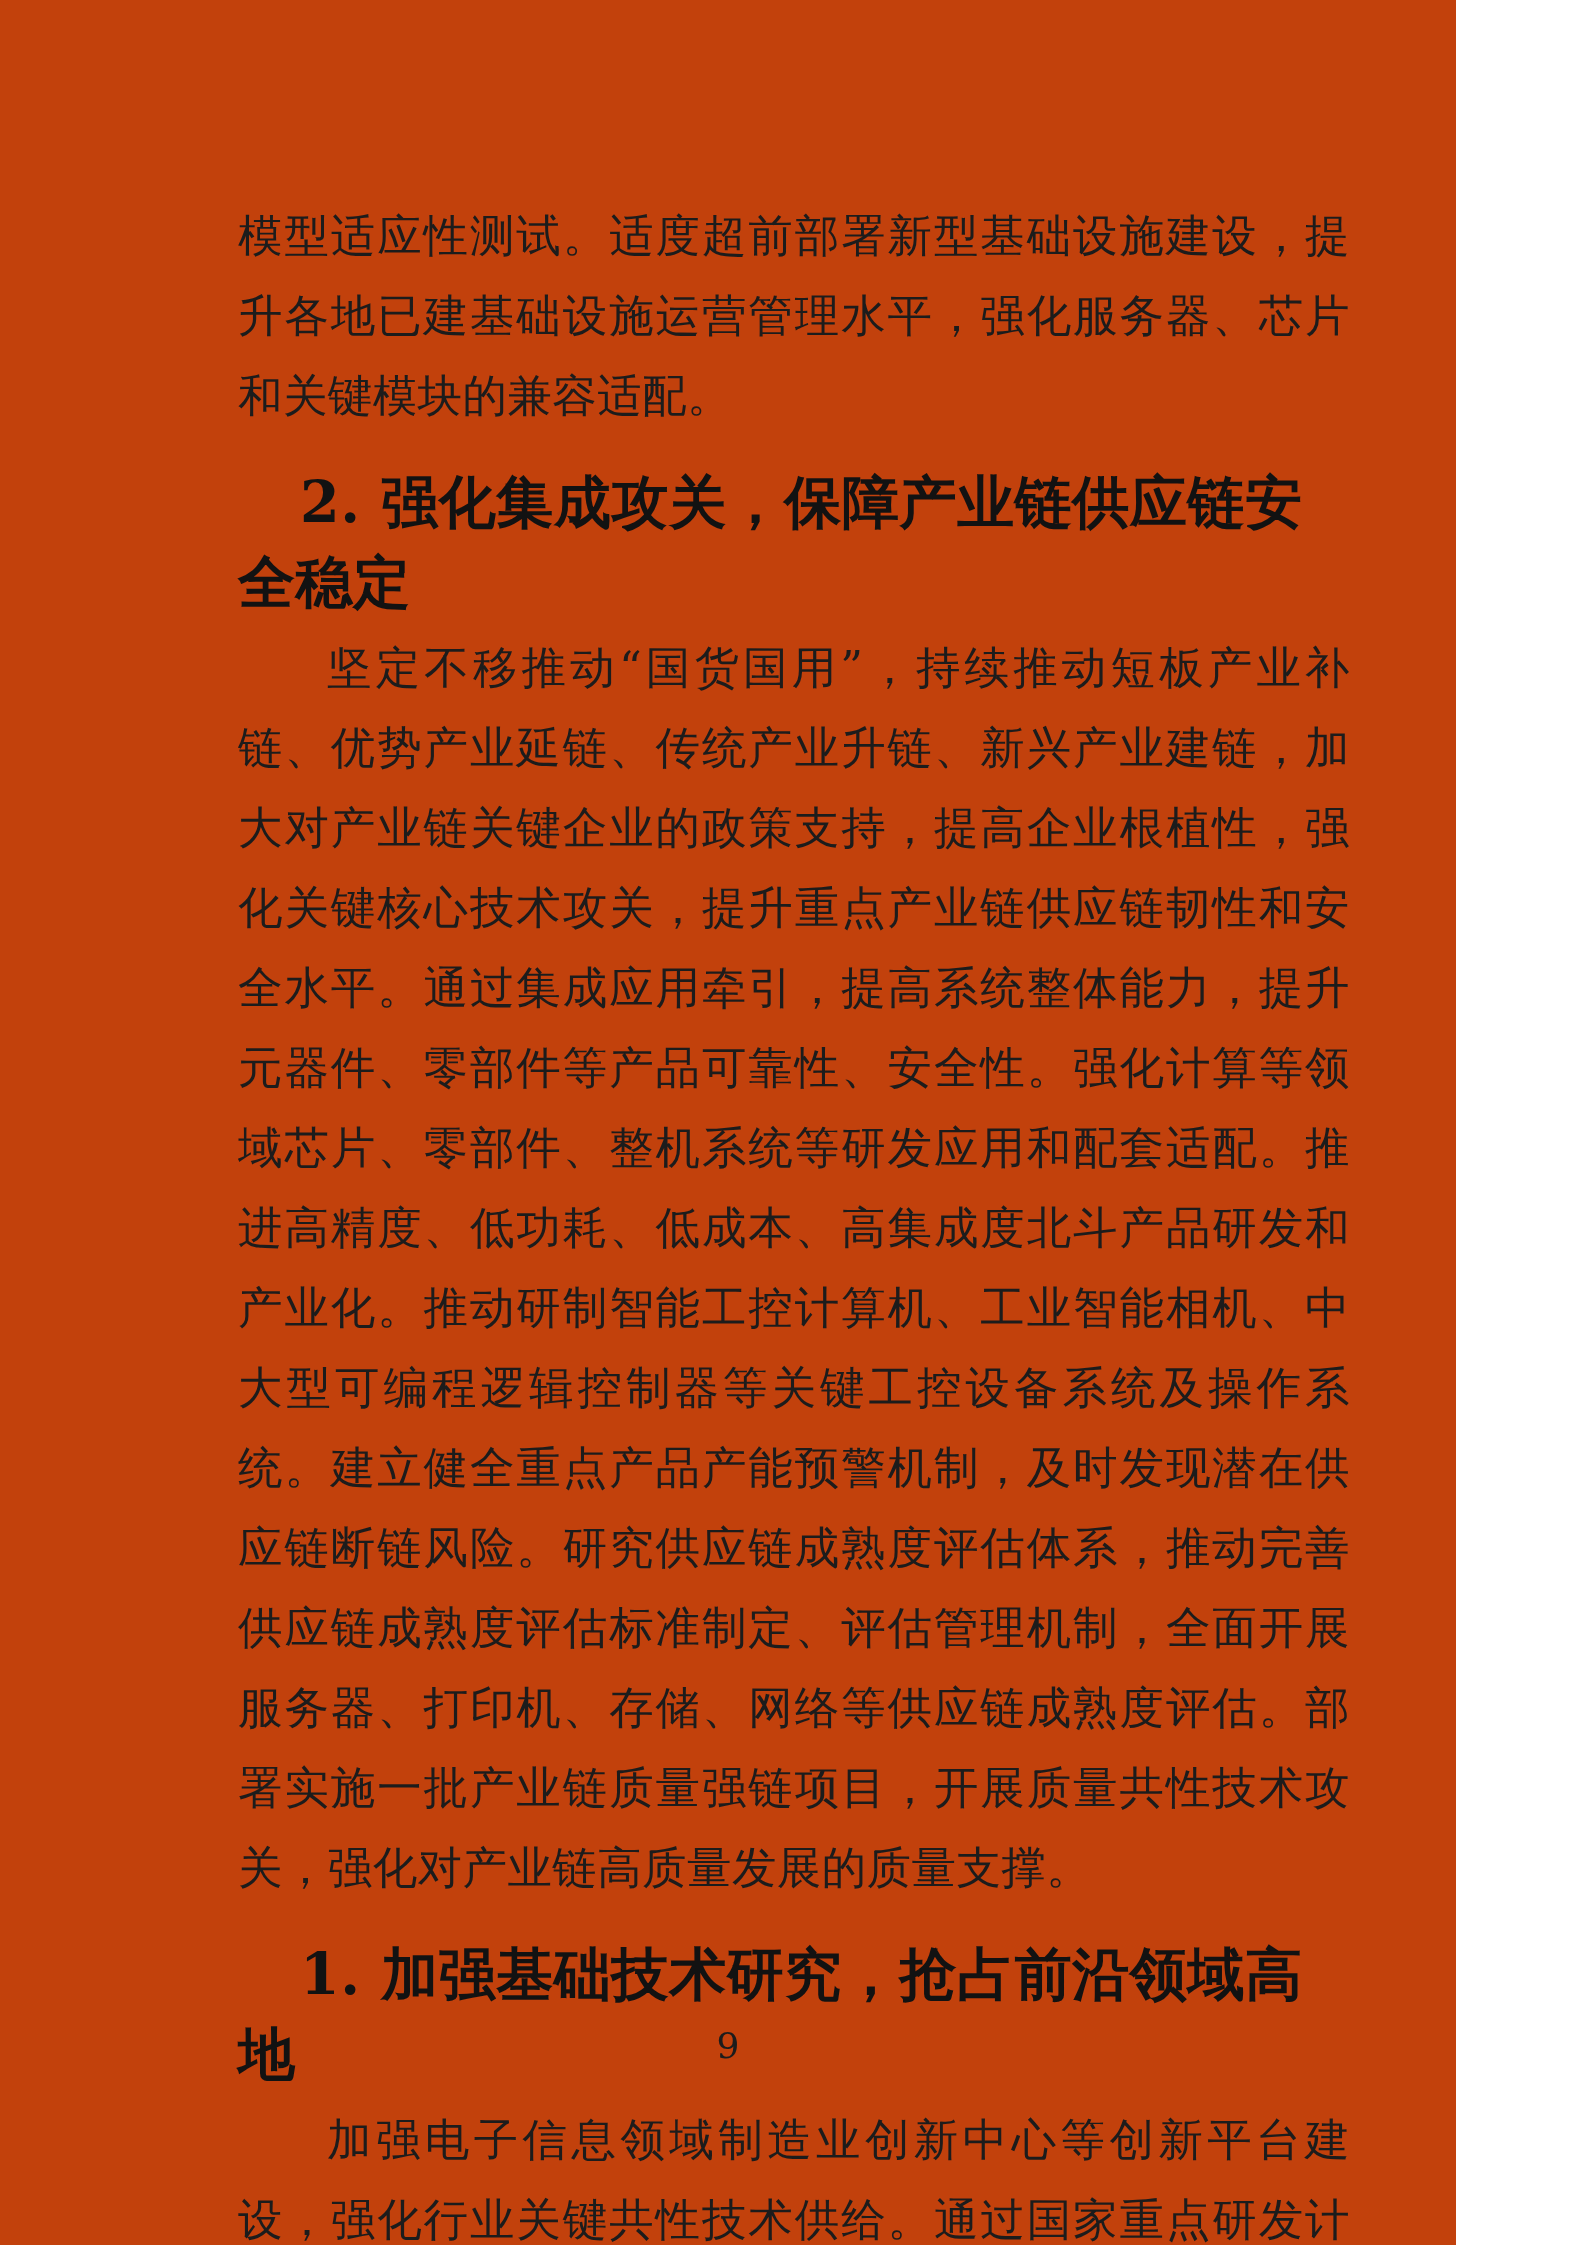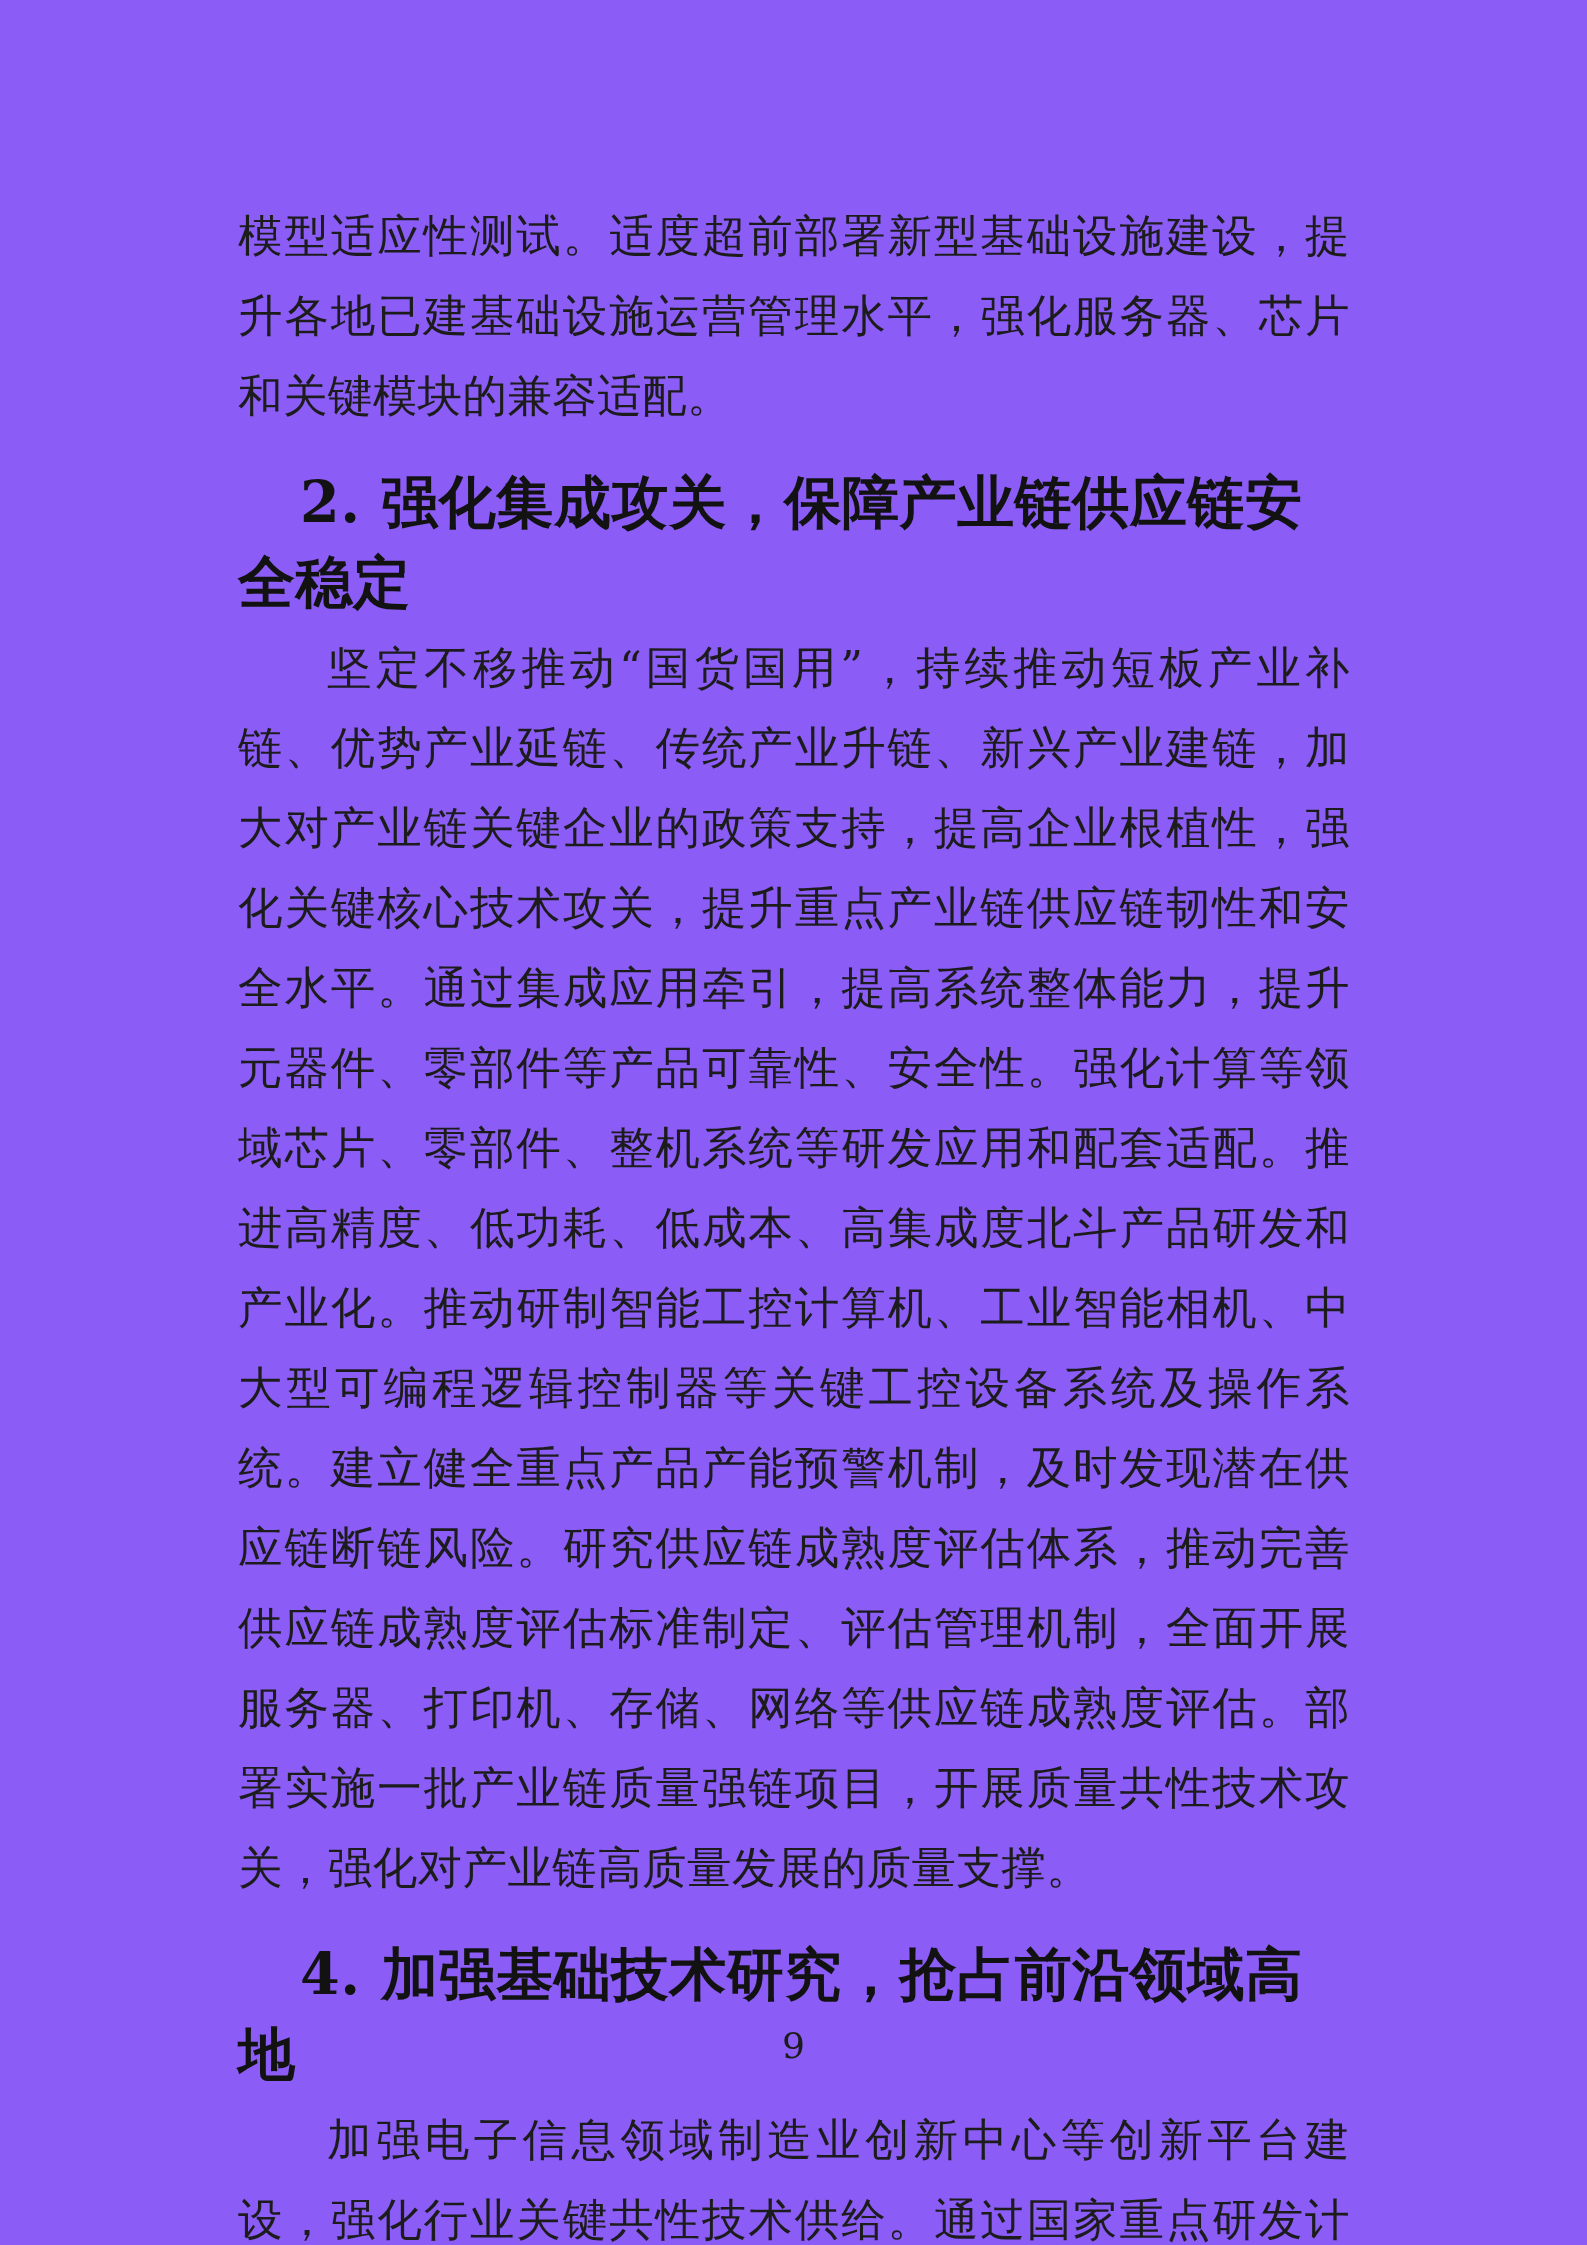--- a/index.html
+++ b/index.html
@@ -2,23 +2,23 @@
 <html><head>
 <meta charset="utf-8">
 <style>
   html, body {
     margin: 0;
     padding: 0;
     background: #ffffff;
   }
   .page {
     position: relative;
-    width: 1587px;
+    width: 1456px;
     height: 2245px;
-    background: #8b5cf6;
+    background: #c2410c;
     box-sizing: border-box;
     overflow: hidden;
     font-family: "DejaVu Serif", serif;
     color: #1b1b1b;
   }
   .content {
     position: absolute;
     left: 238px;
     top: 196px;
     width: 1112px;
@@ -65,19 +65,19 @@
     <p class="para">模型适应性测试。适度超前部署新型基础设施建设，提升各地已建基础设施运营管理水平，强化服务器、芯片和关键模块的兼容适配。</p>
 
     <div class="spacer-sm"></div>
 
     <h2 class="heading">2. 强化集成攻关，保障产业链供应链安全稳定</h2>
 
     <p class="para indent">坚定不移推动“国货国用”，持续推动短板产业补链、优势产业延链、传统产业升链、新兴产业建链，加大对产业链关键企业的政策支持，提高企业根植性，强化关键核心技术攻关，提升重点产业链供应链韧性和安全水平。通过集成应用牵引，提高系统整体能力，提升元器件、零部件等产品可靠性、安全性。强化计算等领域芯片、零部件、整机系统等研发应用和配套适配。推进高精度、低功耗、低成本、高集成度北斗产品研发和产业化。推动研制智能工控计算机、工业智能相机、中大型可编程逻辑控制器等关键工控设备系统及操作系统。建立健全重点产品产能预警机制，及时发现潜在供应链断链风险。研究供应链成熟度评估体系，推动完善供应链成熟度评估标准制定、评估管理机制，全面开展服务器、打印机、存储、网络等供应链成熟度评估。部署实施一批产业链质量强链项目，开展质量共性技术攻关，强化对产业链高质量发展的质量支撑。</p>
 
     <div class="spacer-sm"></div>
 
-    <h2 class="heading">4. 加强基础技术研究，抢占前沿领域高地</h2>
+    <h2 class="heading">1. 加强基础技术研究，抢占前沿领域高地</h2>
 
     <p class="para indent">加强电子信息领域制造业创新中心等创新平台建设，强化行业关键共性技术供给。通过国家重点研发计划相关领域重点专项，持续支持集成电路、先进计算、未来显示、新型</p>
   </div>
 
   <div class="page-number">9</div>
 </div>
 
 </body></html>

